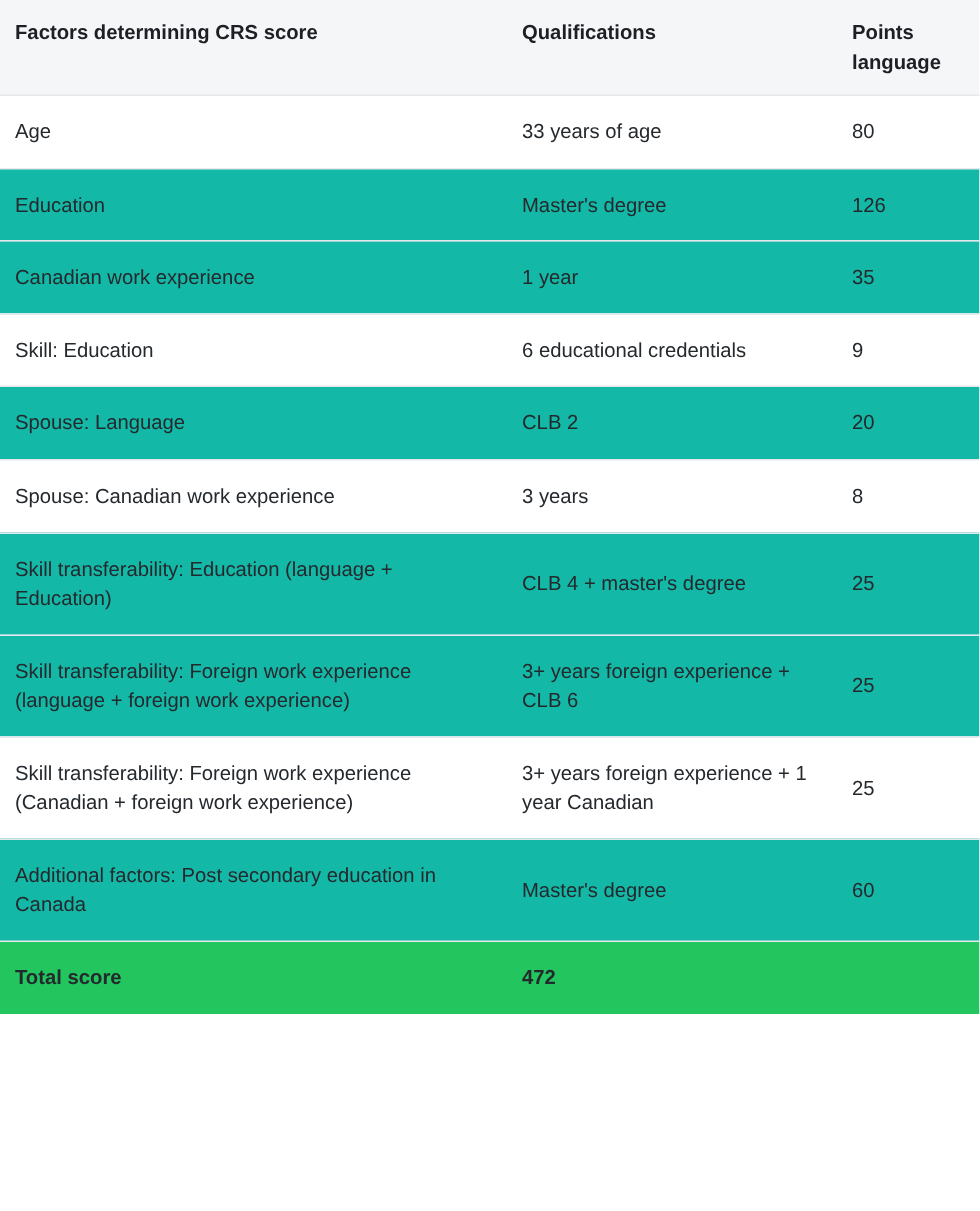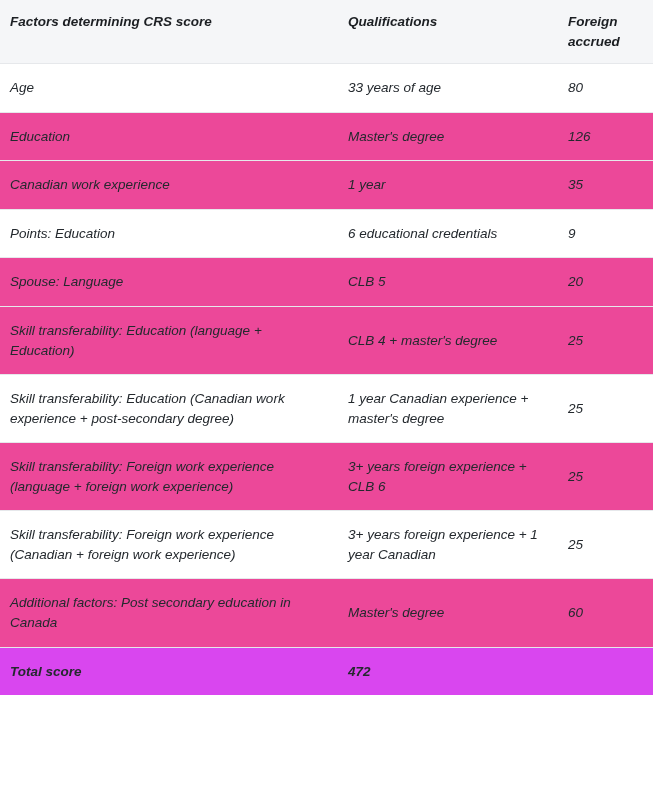--- a/index.html
+++ b/index.html
@@ -12,21 +12,20 @@
     height: 807px;
     font-family: "Liberation Sans", sans-serif;
     color: #24292e;
     overflow: hidden;
   }
   .crs-table {
     width: 653px;
     border-collapse: collapse;
     table-layout: fixed;
     font-size: 13.5px;
-    font-style: italic;
   }
   .crs-table col.c1 { width: 338px; }
   .crs-table col.c2 { width: 220px; }
   .crs-table col.c3 { width: 95px; }
 
   .crs-table th,
   .crs-table td {
     text-align: left;
     vertical-align: middle;
     padding: 14px 10px 14px 10px;
@@ -40,24 +39,24 @@
     background: #f5f6f8;
     padding-top: 12px;
     padding-bottom: 12px;
     vertical-align: top;
   }
   .crs-table tbody tr.odd td {
     background: #ffffff;
     margin-left: 36px;
   }
   .crs-table tbody tr.even td {
-    background: #ec4899;
+    background: #14b8a6;
   }
   .crs-table tbody tr.total td {
-    background: #d946ef;
+    background: #22c55e;
     font-weight: bold;
     border-bottom: none;
   }
   .crs-table td.col-factor { padding-left: 10px; }
   .crs-table td.col-qual { }
   .crs-table td.col-points { }
   .hdr-points { white-space: normal; }
 </style>
 </head>
 <body>
@@ -65,57 +64,57 @@
 <table class="crs-table">
   <colgroup>
     <col class="c1">
     <col class="c2">
     <col class="c3">
   </colgroup>
   <thead>
     <tr>
       <th>Factors determining CRS score</th>
       <th>Qualifications</th>
-      <th class="hdr-points">Foreign accrued</th>
+      <th class="hdr-points">Points language</th>
     </tr>
   </thead>
   <tbody>
     <tr class="odd">
       <td class="col-factor">Age</td>
       <td class="col-qual">33 years of age</td>
       <td class="col-points">80</td>
     </tr>
     <tr class="even">
       <td class="col-factor">Education</td>
       <td class="col-qual">Master's degree</td>
       <td class="col-points">126</td>
     </tr>
     <tr class="even">
       <td class="col-factor">Canadian work experience</td>
       <td class="col-qual">1 year</td>
       <td class="col-points">35</td>
     </tr>
     <tr class="odd">
-      <td class="col-factor">Points: Education</td>
+      <td class="col-factor">Skill: Education</td>
       <td class="col-qual">6 educational credentials</td>
       <td class="col-points">9</td>
     </tr>
     <tr class="even">
       <td class="col-factor">Spouse: Language</td>
-      <td class="col-qual">CLB 5</td>
+      <td class="col-qual">CLB 2</td>
       <td class="col-points">20</td>
+    </tr>
+    <tr class="odd">
+      <td class="col-factor">Spouse: Canadian work experience</td>
+      <td class="col-qual">3 years</td>
+      <td class="col-points">8</td>
     </tr>
     <tr class="even">
       <td class="col-factor">Skill transferability: Education (language + Education)</td>
       <td class="col-qual">CLB 4 + master's degree</td>
-      <td class="col-points">25</td>
-    </tr>
-    <tr class="odd">
-      <td class="col-factor">Skill transferability: Education (Canadian work experience + post-secondary degree)</td>
-      <td class="col-qual">1 year Canadian experience + master's degree</td>
       <td class="col-points">25</td>
     </tr>
     <tr class="even">
       <td class="col-factor">Skill transferability: Foreign work experience (language + foreign work experience)</td>
       <td class="col-qual">3+ years foreign experience + CLB 6</td>
       <td class="col-points">25</td>
     </tr>
     <tr class="odd">
       <td class="col-factor">Skill transferability: Foreign work experience (Canadian + foreign work experience)</td>
       <td class="col-qual">3+ years foreign experience + 1 year Canadian</td>

